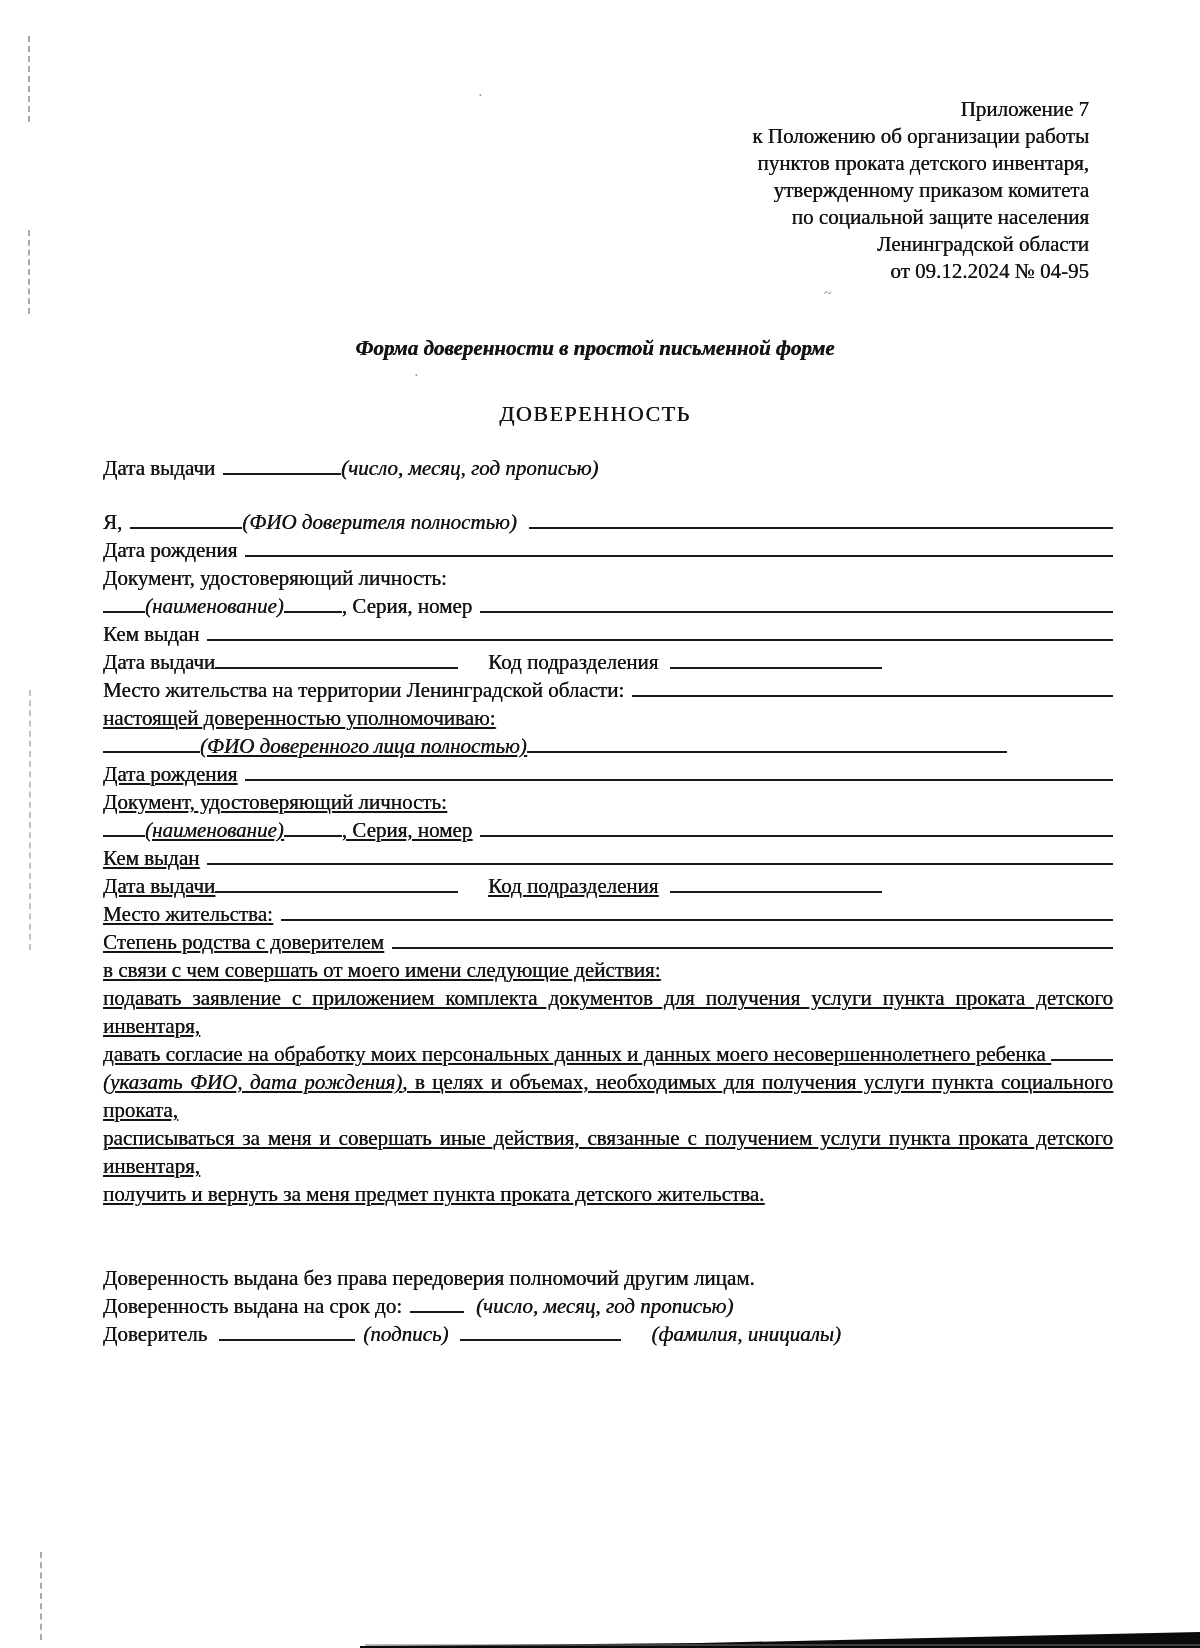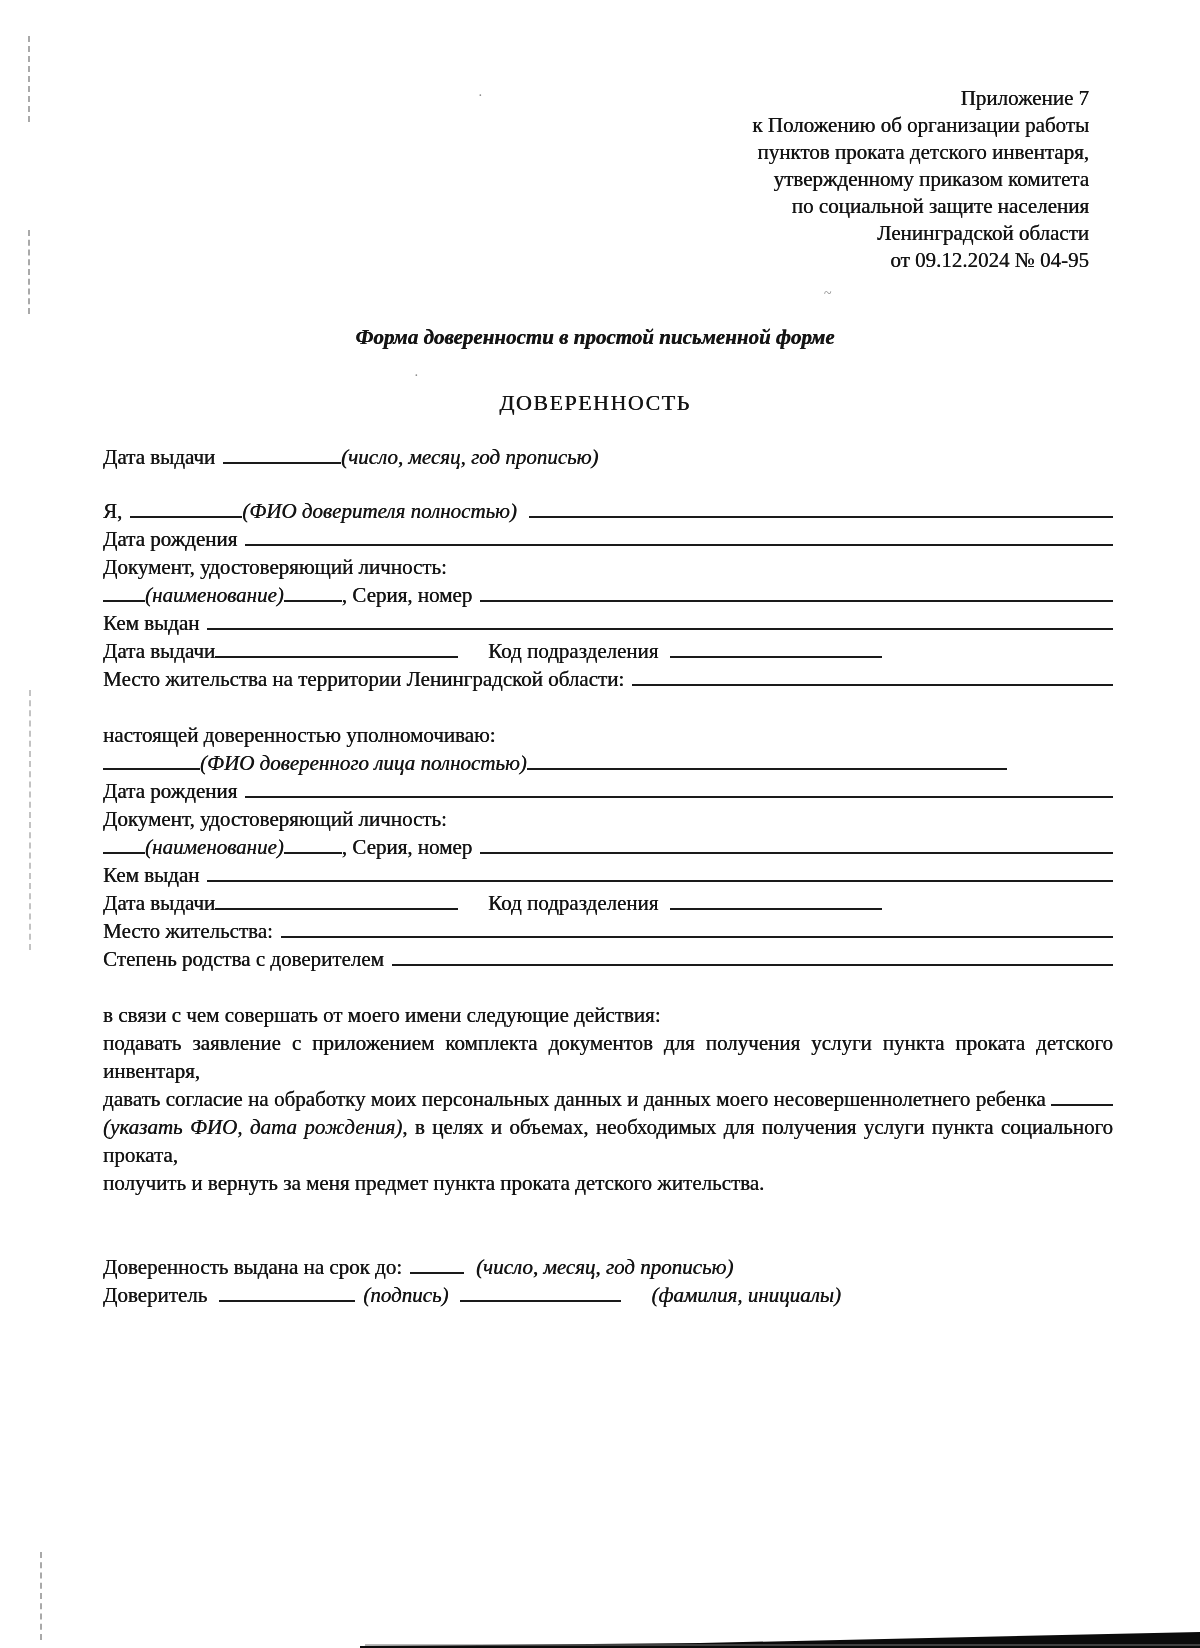--- a/index.html
+++ b/index.html
@@ -8,21 +8,21 @@
     width:1200px;height:1648px;
     margin:0 auto;
     background:#ffffff;
     font-family:"Liberation Serif","DejaVu Serif",serif;
     color:#141414;
     overflow:hidden;
     text-shadow:0.35px 0 0 currentColor; 
   }
   .content{
     position:absolute;
-    left:103px;top:1px;
+    left:103px;top:12px;
     width:1010px;
     font-size:21px;
     line-height:28px;
   }
   .header-block{
     margin-top:84px;
     text-align:right;
     padding-right:24px;
     line-height:27px;
   }
@@ -34,21 +34,21 @@
     font-weight:bold;
   }
   .doc-title{
     margin-top:38px;
     text-align:center;
     padding-right:26px;
     font-size:22px;
     letter-spacing:1.5px;
   }
   .sect{margin-top:26px;}
-  .gap28{margin-top:28px;}
+  .gap28{text-decoration:underline;}
   .gap56{margin-top:56px;}
   .line{display:flex;align-items:baseline;}
   .it{font-style:italic;}
   .blank{
     display:inline-block;
     height:4px;
     border-bottom:2px solid #1a1a1a;
   }
   .fill{flex:1 1 auto;min-width:40px;}
   .ml8{margin-left:8px;}
@@ -177,24 +177,26 @@
       </div>
     </div>
 
     <div class="gap28">
       <div>в связи с чем совершать от моего имени следующие действия:</div>
       <div class="just">подавать заявление с приложением комплекта документов для получения услуги пункта проката детского инвентаря,</div>
       <div class="just">
         <span>давать согласие на обработку моих персональных данных и данных моего несовершеннолетнего ребенка</span>
         <span class="blank" style="width:62px;"></span><span class="it">(указать ФИО, дата рождения)</span><span>, в целях и объемах, необходимых для получения услуги пункта социального проката,</span>
       </div>
+      <div class="just">расписываться за меня и совершать иные действия, связанные с получением услуги пункта проката детского инвентаря,</div>
       <div>получить и вернуть за меня предмет пункта проката детского жительства.</div>
     </div>
 
     <div class="gap56">
+      <div>Доверенность выдана без права передоверия полномочий другим лицам.</div>
       <div class="line">
         <span>Доверенность выдана на срок до:</span>
         <span class="blank ml8" style="width:54px;"></span>
         <span class="it ml12">(число, месяц, год прописью)</span>
       </div>
       <div class="line">
         <span>Доверитель</span>
         <span class="blank ml12" style="width:136px;"></span>
         <span class="it ml8">(подпись)</span>
         <span class="blank ml12" style="width:161px;"></span>

